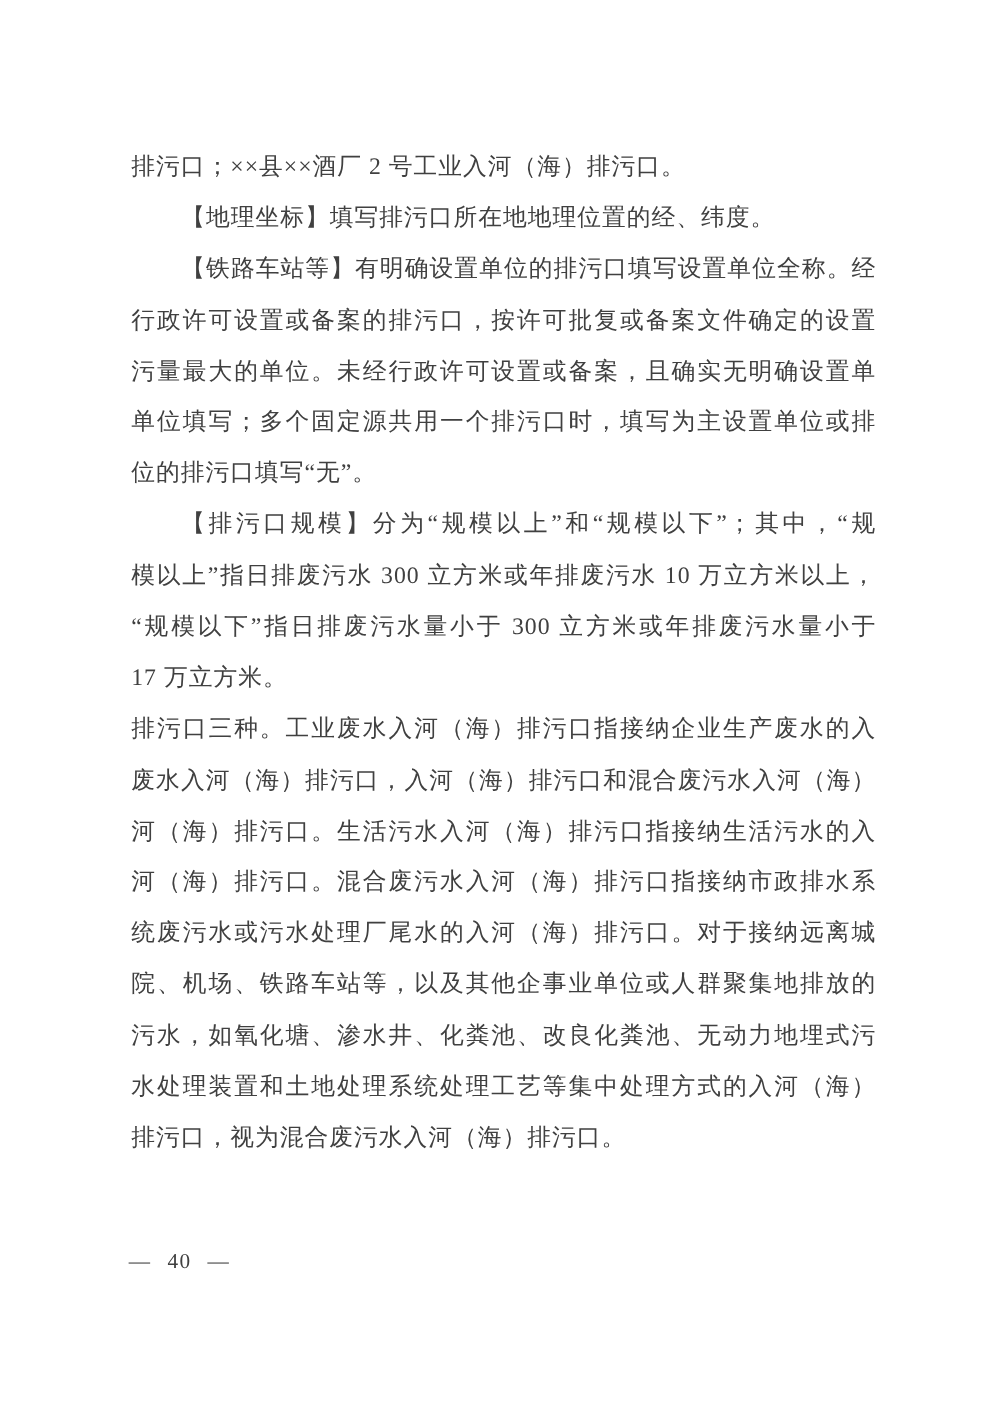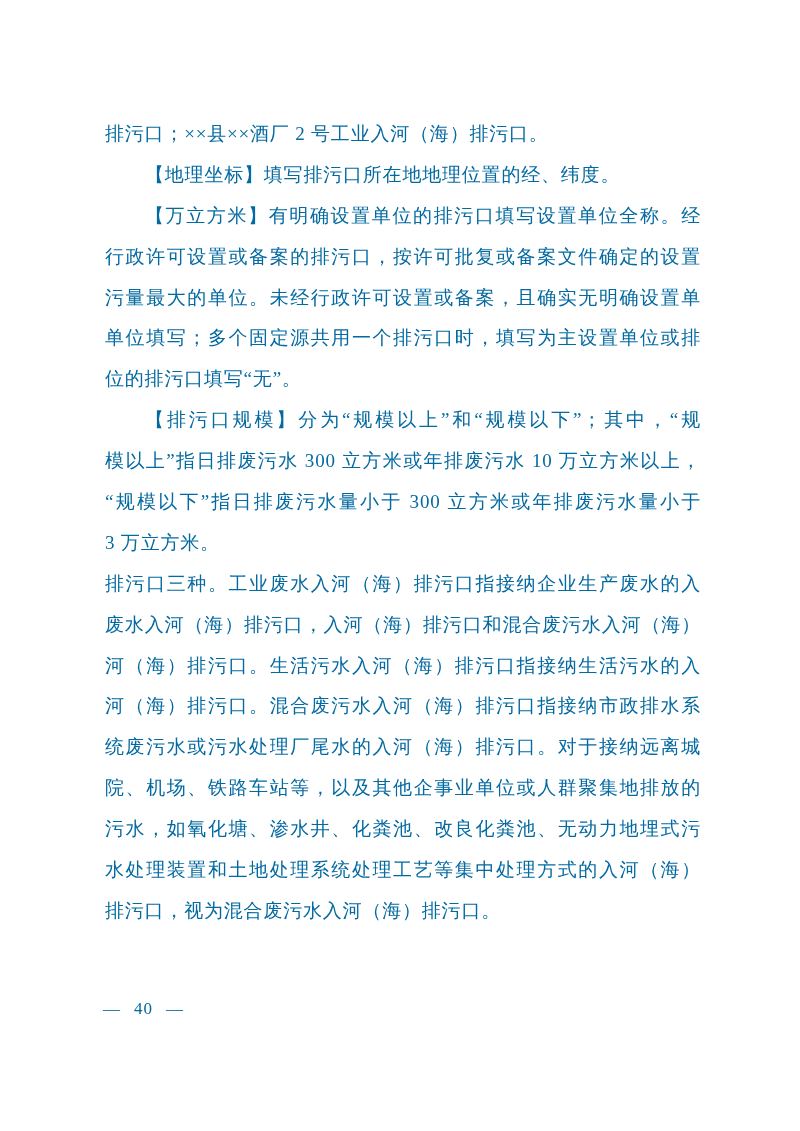--- a/index.html
+++ b/index.html
@@ -7,21 +7,21 @@
     padding: 0;
     background: #ffffff;
   }
   .page {
     position: relative;
     width: 800px;
     height: 1131px;
     background: #ffffff;
     overflow: hidden;
     font-family: "Liberation Serif", "DejaVu Serif", serif;
-    color: #0369a1;
+    color: #404040;
   }
   .doc-body {
     position: absolute;
     left: 105px;
     top: 114px;
     width: 596px;
     font-size: 19px;
     line-height: 40.9px;
     letter-spacing: 0.8px;
     text-justify: inter-character;
@@ -50,29 +50,29 @@
   }
 </style>
 </head>
 <body>
 
 <div class="page">
 
   <div class="doc-body">
     <div class="ln">排污口；××县××酒厂 2 号工业入河（海）排污口。</div>
     <div class="ln ind">【地理坐标】填写排污口所在地地理位置的经、纬度。</div>
-    <div class="ln ind jf">【万立方米】有明确设置单位的排污口填写设置单位全称。经</div>
+    <div class="ln ind jf">【铁路车站等】有明确设置单位的排污口填写设置单位全称。经</div>
     <div class="ln jf">行政许可设置或备案的排污口，按许可批复或备案文件确定的设置</div>
     <div class="ln jf">污量最大的单位。未经行政许可设置或备案，且确实无明确设置单</div>
     <div class="ln jf">单位填写；多个固定源共用一个排污口时，填写为主设置单位或排</div>
     <div class="ln">位的排污口填写“无”。</div>
     <div class="ln ind jf">【排污口规模】分为“规模以上”和“规模以下”；其中，“规</div>
     <div class="ln jf">模以上”指日排废污水 300 立方米或年排废污水 10 万立方米以上，</div>
     <div class="ln jf">“规模以下”指日排废污水量小于 300 立方米或年排废污水量小于</div>
-    <div class="ln">3 万立方米。</div>
+    <div class="ln">17 万立方米。</div>
     <div class="ln jf">排污口三种。工业废水入河（海）排污口指接纳企业生产废水的入</div>
     <div class="ln jf">废水入河（海）排污口，入河（海）排污口和混合废污水入河（海）</div>
     <div class="ln jf">河（海）排污口。生活污水入河（海）排污口指接纳生活污水的入</div>
     <div class="ln jf">河（海）排污口。混合废污水入河（海）排污口指接纳市政排水系</div>
     <div class="ln jf">统废污水或污水处理厂尾水的入河（海）排污口。对于接纳远离城</div>
     <div class="ln jf">院、机场、铁路车站等，以及其他企事业单位或人群聚集地排放的</div>
     <div class="ln jf">污水，如氧化塘、渗水井、化粪池、改良化粪池、无动力地埋式污</div>
     <div class="ln jf">水处理装置和土地处理系统处理工艺等集中处理方式的入河（海）</div>
     <div class="ln">排污口，视为混合废污水入河（海）排污口。</div>
   </div>

